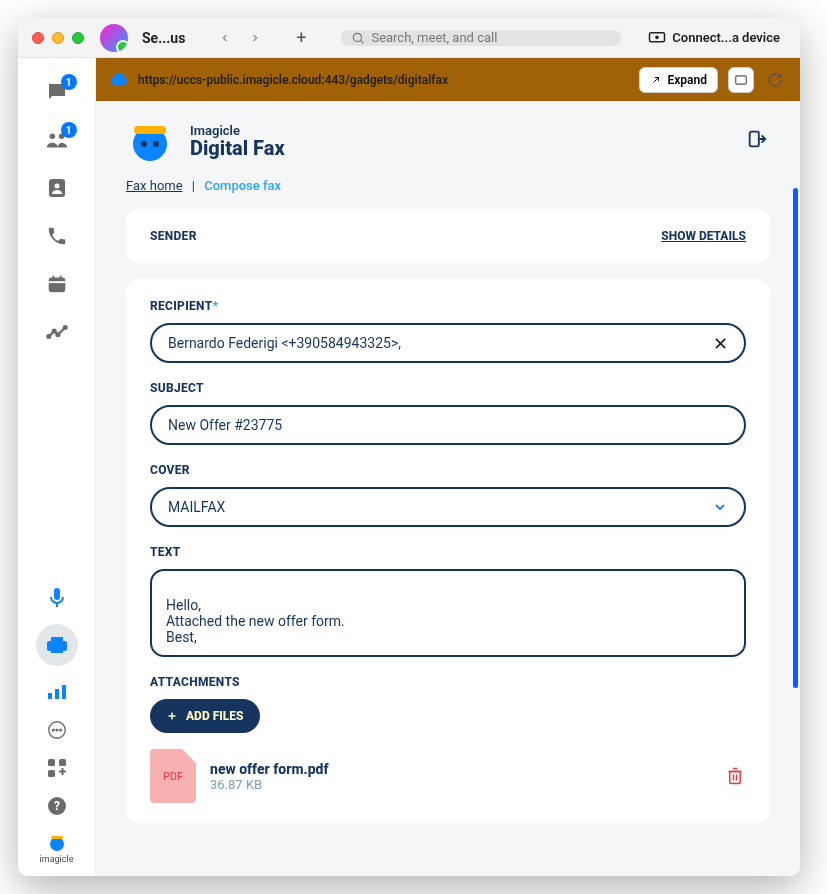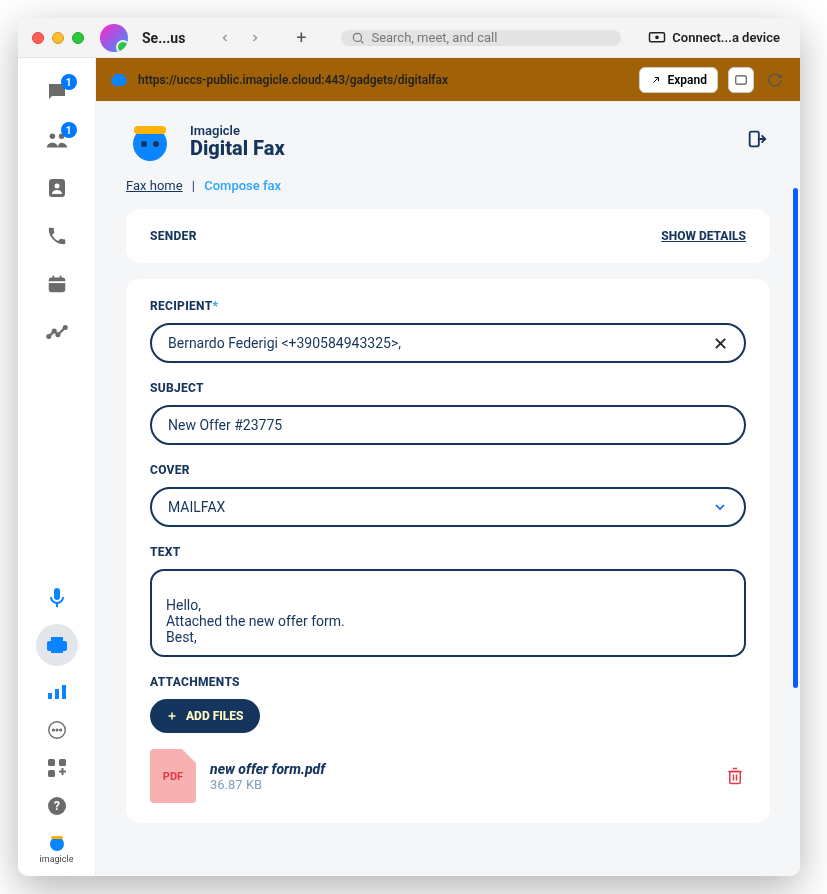--- a/index.html
+++ b/index.html
@@ -52,23 +52,23 @@
 .section-head { display:flex; justify-content:space-between; align-items:center;}
 .details-link { font-size:12px; font-weight:800; color:#16355e; text-decoration:underline; cursor:pointer;}
 .pill-input { margin-top:10px; border:2px solid #16355e; border-radius:22px; height:40px; display:flex; align-items:center; padding:0 16px; font-size:14px; color:#16355e;}
 .pill-input.select { justify-content:space-between; cursor:pointer;}
 .pill-input .clear-x { margin-left:auto; cursor:pointer; color:#222; font-size:18px;}
 .textarea { margin-top:10px; border:2px solid #16355e; border-radius:14px; padding:10px 14px; font-size:14px; color:#16355e; min-height:74px; white-space:pre-line;}
 .req-star { color:#2aa6ff;}
 .mt18 { margin-top:18px;}
 .addfiles-btn { margin-top:10px; background:#16355e; color:#fef9c3; border-radius:20px; height:34px; padding:0 16px; display:inline-flex; align-items:center; gap:8px; font-size:12px; font-weight:800; cursor:pointer;}
 .attach-row { display:flex; align-items:center; gap:14px; margin-top:16px;}
-.pdf-ico { width:46px;height:54px; background:#f7b1b1; border-radius:4px; position:relative; display:flex; align-items:center; justify-content:center; font-size:11px; font-weight:700; color:#e63946;}
+.pdf-ico { width:46px;height:54px; background:#f7b1b1; border-radius:4px; position:relative; display:flex; align-items:center; justify-content:center; font-size:11px; font-weight:400; color:#e63946;}
 .pdf-ico::before { content:""; position:absolute; top:0; right:0; width:14px; height:14px; background:#fff; clip-path: polygon(100% 0,0 0,100% 100%);}
-.attach-meta .fname { font-size:14px; font-weight:800; color:#16355e;font-style:italic;}
+.attach-meta .fname { font-size:14px; font-weight:800; color:#16355e;}
 .attach-meta .fsize { font-size:13px; color:#7ea0b8;}
 .trash-ico { margin-left:auto; color:#e63946; cursor:pointer; width:20px;height:20px;}
 .bottombar { height:40px; border-top:1px solid #e5e5e5; background:#fff; display:flex; align-items:center; padding:0 18px; gap:28px; font-size:13px; color:#333;}
 .bb-item { display:flex; align-items:center; gap:8px; cursor:pointer;}
 svg { display:block; }
 </style>
 </head>
 <body>
 
 <div class="window">

